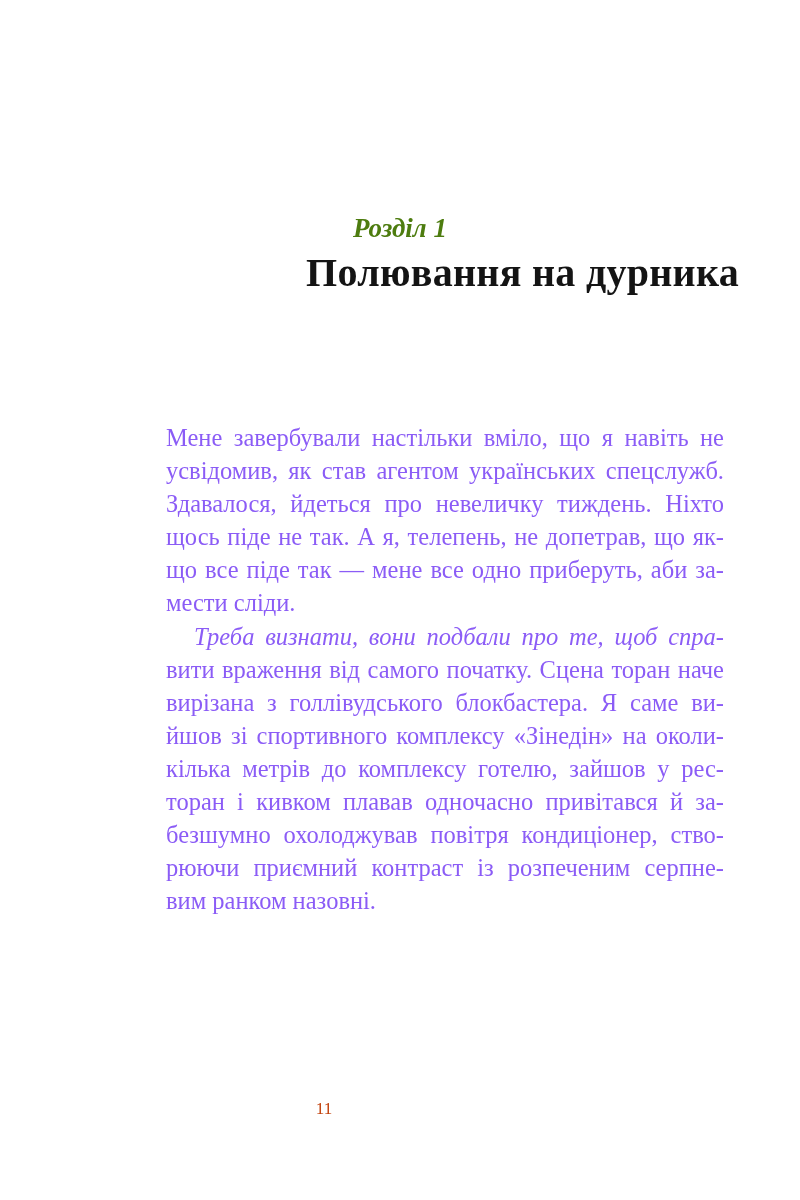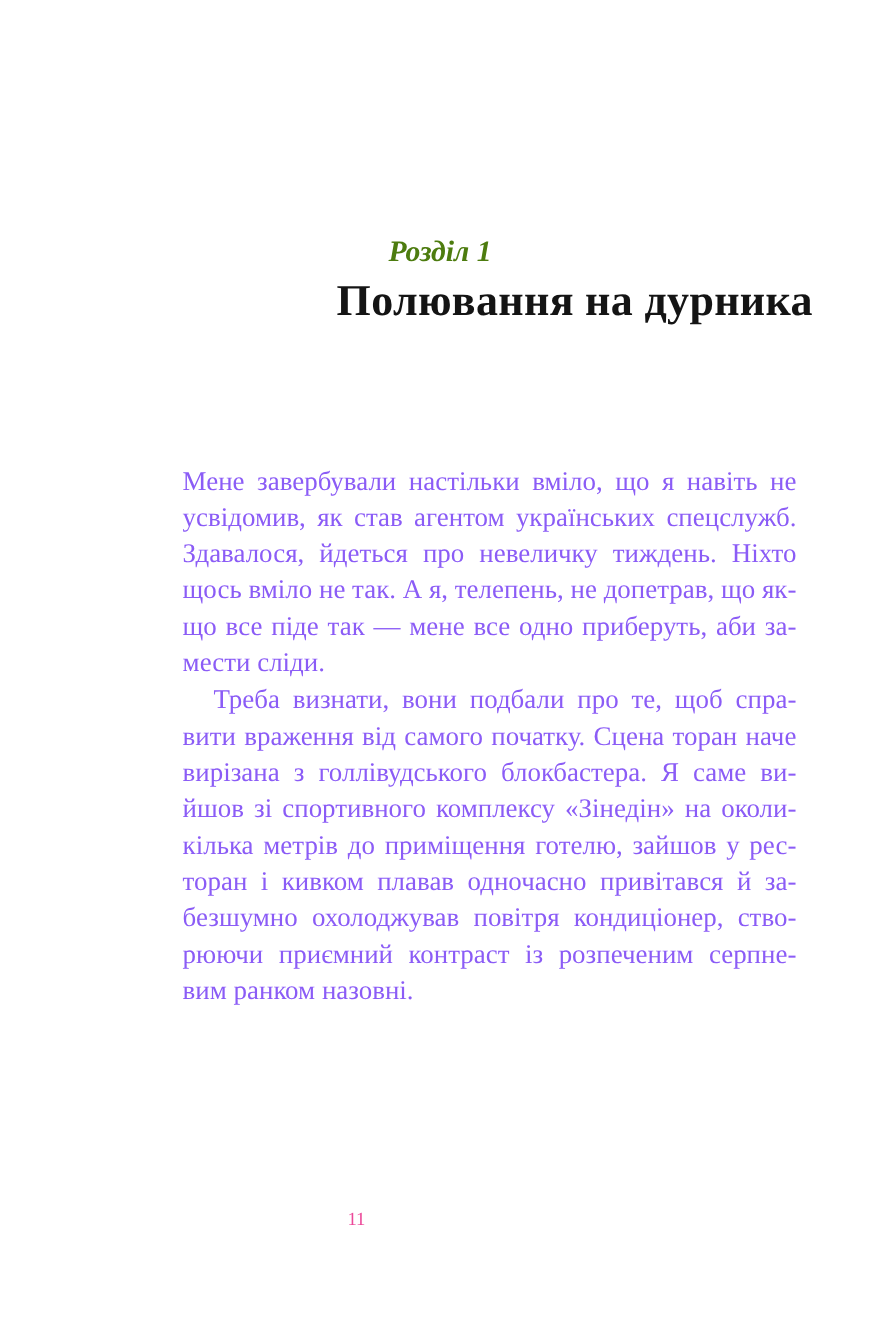--- a/index.html
+++ b/index.html
@@ -61,55 +61,56 @@
       white-space: nowrap;
       text-align: justify;
       text-align-last: justify;
       height: 33.1px;
     }
     .line.last {
       text-align-last: left;
     }
     .line.indent {
       padding-left: 28px;
+      font-style: italic;
     }
     .page-number {
       position: absolute;
       top: 1098px;
       left: 0;
       width: 648px;
       text-align: center;
       font-size: 17px;
       line-height: 22px;
-      color: #ec4899;
+      color: #c2410c;
     }
   </style>
 </head>
 <body>
 
 <div class="page">
 
   <div class="chapter-label">Розділ 1</div>
   <div class="chapter-title">Полювання на дурника</div>
 
   <div class="body-text">
     <div>
       <span class="line">Мене завербували настільки вміло, що я навіть не</span>
       <span class="line">усвідомив, як став агентом українських спецслужб.</span>
       <span class="line">Здавалося, йдеться про невеличку тиждень. Ніхто</span>
-      <span class="line">щось вміло не так. А я, телепень, не допетрав, що як-</span>
+      <span class="line">щось піде не так. А я, телепень, не допетрав, що як-</span>
       <span class="line">що все піде так — мене все одно приберуть, аби за-</span>
       <span class="line last">мести сліди.</span>
     </div>
     <div>
       <span class="line indent">Треба визнати, вони подбали про те, щоб спра-</span>
       <span class="line">вити враження від самого початку. Сцена торан наче</span>
       <span class="line">вирізана з голлівудського блокбастера. Я саме ви-</span>
       <span class="line">йшов зі спортивного комплексу «Зінедін» на околи-</span>
-      <span class="line">кілька метрів до приміщення готелю, зайшов у рес-</span>
+      <span class="line">кілька метрів до комплексу готелю, зайшов у рес-</span>
       <span class="line">торан і кивком плавав одночасно привітався й за-</span>
       <span class="line">безшумно охолоджував повітря кондиціонер, ство-</span>
       <span class="line">рюючи приємний контраст із розпеченим серпне-</span>
       <span class="line last">вим ранком назовні.</span>
     </div>
   </div>
 
   <div class="page-number">11</div>
 </div>
 

